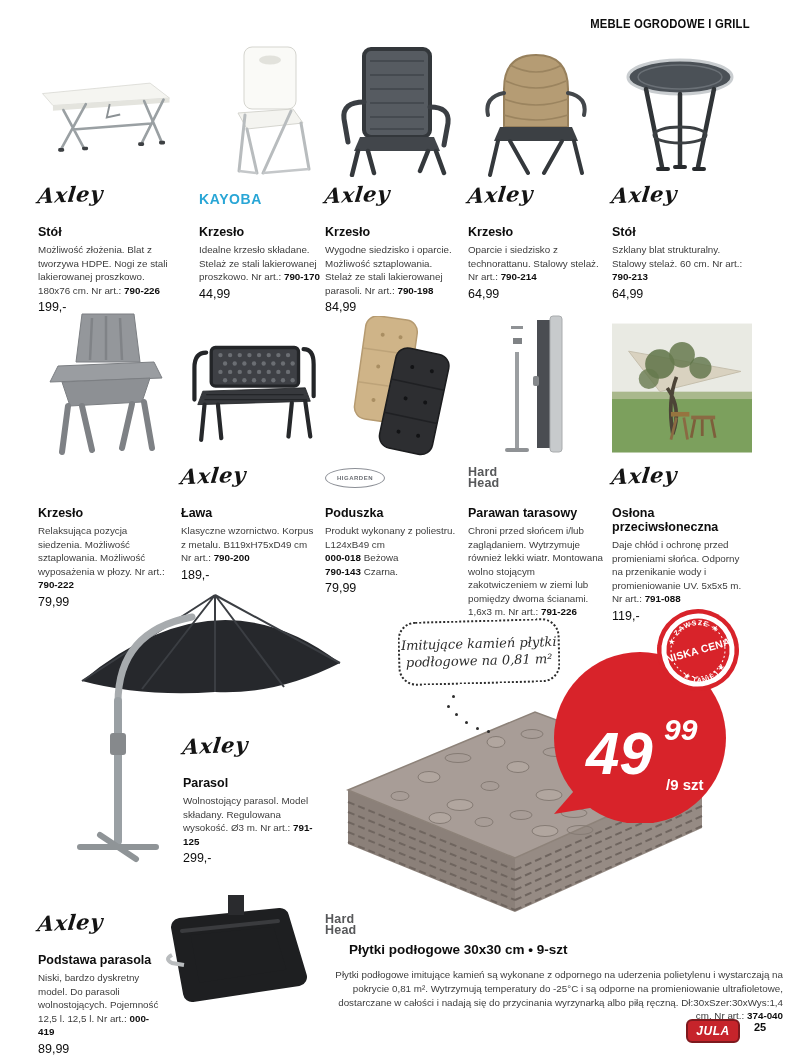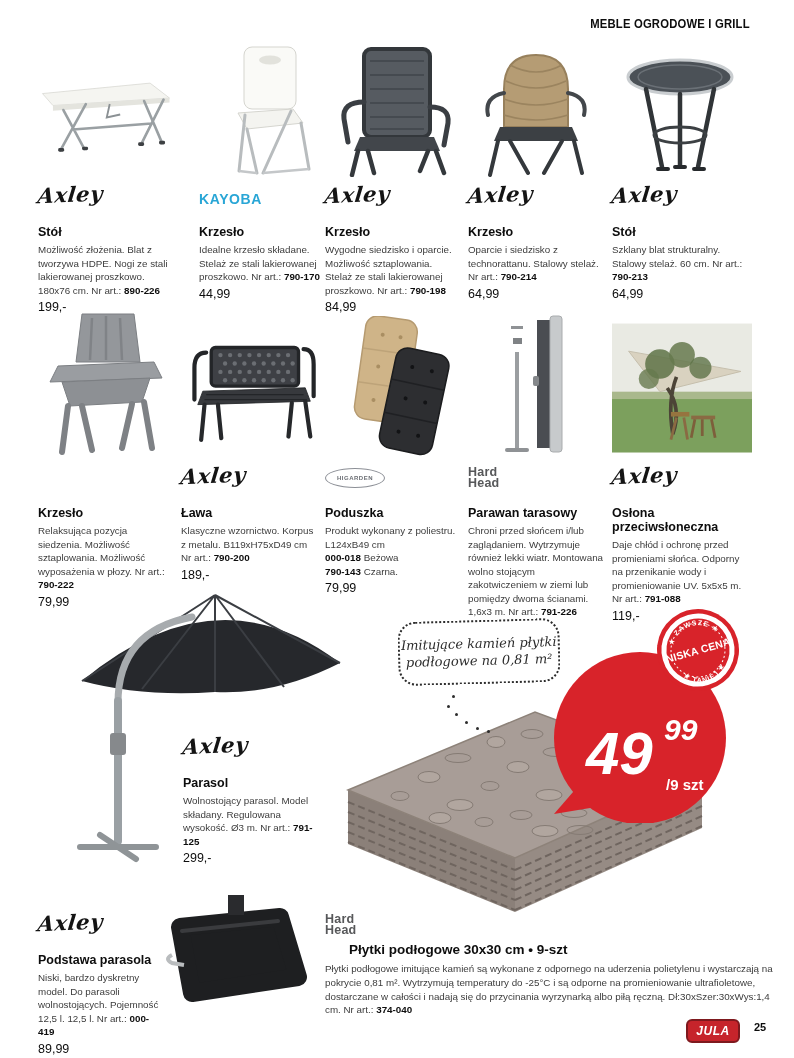--- a/index.html
+++ b/index.html
@@ -33,21 +33,21 @@
   
   .badge{position:absolute;left:540px;top:598px;z-index:4;}
   .price-main{font-family:"Liberation Sans",sans-serif;font-weight:800;font-style:italic;font-size:60px;fill:#fff;}
   .price-cents{font-family:"Liberation Sans",sans-serif;font-weight:800;font-style:italic;font-size:30px;fill:#fff;}
   .price-unit{font-family:"Liberation Sans",sans-serif;font-weight:bold;font-size:15px;fill:#fff;}
   .stamp-center{font-family:"Liberation Sans",sans-serif;font-weight:800;font-size:10.5px;fill:#fff;letter-spacing:.2px;}
   .stamp-arc{font-family:"Liberation Sans",sans-serif;font-weight:bold;font-size:7px;fill:#fff;letter-spacing:1px;}
   
   .feature{position:absolute;left:325px;top:914px;width:458px;}
   .ftitle{font-size:13.5px;font-weight:bold;margin-top:7px;color:#0d0d0d;padding-left:24px;}
-  .fdesc{font-size:9.8px;line-height:13.8px;color:#3c3c3c;margin-top:5px;}
+  .fdesc{font-size:9.8px;line-height:13.8px;color:#3c3c3c;margin-top:11px;text-align:right;}
   
   .jula{position:absolute;left:686px;top:1019px;width:50px;height:20px;background:#c6242b;
         border:2px solid #7e191e;border-radius:6px;display:flex;align-items:center;justify-content:center;
         color:#fff;font-weight:800;font-style:italic;font-size:12px;letter-spacing:.5px;}
   .pagenum{position:absolute;left:754px;top:1021px;font-size:11px;font-weight:bold;color:#0d0d0d;}
 </style>
 </head>
 <body>
 
 <div class="page">
@@ -116,21 +116,21 @@
             <rect x="27" y="111" width="8" height="5" rx="2" fill="#3d4043"></rect>
             <rect x="59" y="109" width="8" height="5" rx="2" fill="#3d4043"></rect>
             <rect x="134" y="103" width="8" height="5" rx="2" fill="#3d4043"></rect>
             <rect x="162" y="101" width="8" height="5" rx="2" fill="#3d4043"></rect>
           </svg>
         </div>
         <div class="brandbox">
           <span class="axley">Axley</span>
         </div>
         <div class="ptitle">Stół</div>
-        <div class="pdesc"><span>Możliwość złożenia. Blat z tworzywa HDPE. Nogi ze stali lakierowanej proszkowo. 180x76 cm. Nr art.:</span> <b class="art">890-226</b></div>
+        <div class="pdesc"><span>Możliwość złożenia. Blat z tworzywa HDPE. Nogi ze stali lakierowanej proszkowo. 180x76 cm. Nr art.:</span> <b class="art">790-226</b></div>
         <div class="pprice">199,-</div>
       </div>
       <div class="card" style="left: 199px; top: 45px; width: 136px;">
         <div class="imgbox" style="height: 132px;">
           <svg width="100" height="132" viewBox="0 0 100 132">
             <rect x="27" y="2" width="52" height="62" rx="8" fill="#fafaf7" stroke="#d5d5cf"></rect>
             <ellipse cx="53" cy="15" rx="11" ry="4.5" fill="#e2e2dc"></ellipse>
             <polygon points="21,68 76,64 86,78 30,84" fill="#f4f4f0" stroke="#d5d5cf"></polygon>
             <path d="M30 84 L40 128 M84 78 L92 124 M74 66 L46 128 M28 70 L22 126" stroke="#b8bcbe" stroke-width="3" fill="none" stroke-linecap="round"></path>
             <path d="M40 128 L22 126 M92 124 L46 128" stroke="#c4c7c9" stroke-width="2.5"></path>
@@ -150,21 +150,21 @@
             <path d="M36 14 H90 M36 28 H90 M36 42 H90 M36 56 H90 M36 70 H90 M36 82 H90" stroke="#454a50" stroke-width="2"></path>
             <path d="M30 55 Q8 55 10 72 L14 95 M96 60 Q116 60 114 76 L110 98" stroke="#3a3e43" stroke-width="5" fill="none" stroke-linecap="round"></path>
             <polygon points="26,90 100,90 106,104 20,104" fill="#42464b"></polygon>
             <path d="M24 104 L18 128 M102 104 L110 126 M34 104 L40 126 M94 104 L86 124" stroke="#34383c" stroke-width="4.5" stroke-linecap="round"></path>
           </svg>
         </div>
         <div class="brandbox">
           <span class="axley">Axley</span>
         </div>
         <div class="ptitle">Krzesło</div>
-        <div class="pdesc"><span>Wygodne siedzisko i oparcie. Możliwość sztaplowania. Stelaż ze stali lakierowanej proszkowo. Nr art.:</span> <b class="art">790-198</b></div>
+        <div class="pdesc"><span>Wygodne siedzisko i oparcie. Możliwość sztaplowania. Stelaż ze stali lakierowanej parasoli. Nr art.:</span> <b class="art">790-198</b></div>
         <div class="pprice">84,99</div>
       </div>
       <div class="card" style="left: 468px; top: 45px; width: 136px;">
         <div class="imgbox" style="height: 132px;">
           <svg width="112" height="128" viewBox="0 0 112 128">
             <path d="M24 78 L24 40 Q24 6 56 6 Q88 6 88 40 L88 78 Z" fill="#b59c74" stroke="#97805c" stroke-width="2"></path>
             <path d="M30 16 Q56 30 82 16 M26 32 Q56 46 86 32 M24 50 Q56 62 88 50 M24 66 Q56 76 88 66" stroke="#9b845f" stroke-width="1.6" fill="none"></path>
             <path d="M24 44 Q4 48 8 66 M88 44 Q108 48 104 66" stroke="#43474b" stroke-width="4" fill="none" stroke-linecap="round"></path>
             <polygon points="20,78 92,78 98,92 14,92" fill="#3c4044"></polygon>
             <path d="M18 92 L10 126 M94 92 L102 124 M30 92 L48 124 M82 92 L64 124" stroke="#34383c" stroke-width="4" stroke-linecap="round"></path>

